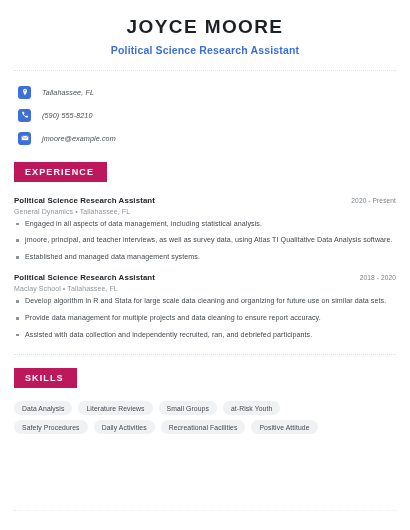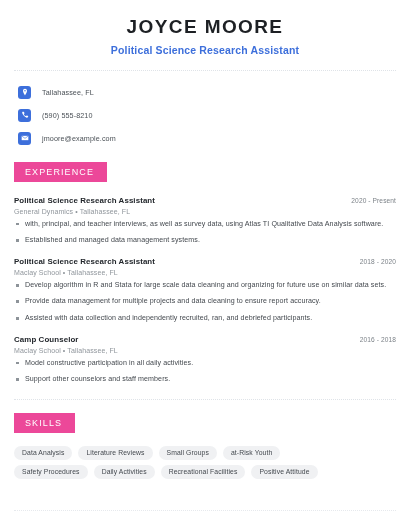--- a/index.html
+++ b/index.html
@@ -51,20 +51,21 @@
 
   
   .contact {
     margin-top: 11px;
   }
   .contact-row {
     display: flex;
     align-items: center;
     height: 21px;
     margin-bottom: 2px;
+    font-style: italic;
   }
   .c-icon {
     width: 13px;
     height: 13px;
     border-radius: 3px;
     background: #3d6fdb;
     display: flex;
     align-items: center;
     justify-content: center;
     flex: 0 0 auto;
@@ -75,24 +76,24 @@
     margin-left: 11px;
     font-size: 7.2px;
     color: #4a5056;
     letter-spacing: 0.1px;
   }
 
   
   .section { margin-top: 12px; }
   .badge {
     display: inline-block;
-    background: #ec4899;
+    background: #be185d;
     color: #ffffff;
     font-size: 9px;
-    font-weight: normal;
+    font-weight: bold;
     letter-spacing: 1.1px;
     padding: 5px 13px 5px 11px;
   }
 
   
   .entry { margin-top: 11px; }
   .entry:first-of-type { margin-top: 14px; }
   .entry-head {
     display: flex;
     justify-content: space-between;
@@ -214,49 +215,39 @@
   <div class="section">
     <span class="badge">EXPERIENCE</span>
 
     <div class="entry">
       <div class="entry-head">
         <span class="entry-role">Political Science Research Assistant</span>
         <span class="entry-dates">2020 - Present</span>
       </div>
       <div class="entry-sub">General Dynamics • Tallahassee, FL</div>
       <ul class="bullets">
-        <li>with, principal, and teacher interviews, as well as survey data, using Atlas TI Qualitative Data Analysis software.</li>
+        <li>Engaged in all aspects of data management, including statistical analysis.</li>
+        <li>jmoore, principal, and teacher interviews, as well as survey data, using Atlas TI Qualitative Data Analysis software.</li>
         <li>Established and managed data management systems.</li>
       </ul>
     </div>
 
     <div class="entry">
       <div class="entry-head">
         <span class="entry-role">Political Science Research Assistant</span>
         <span class="entry-dates">2018 - 2020</span>
       </div>
       <div class="entry-sub">Maclay School • Tallahassee, FL</div>
       <ul class="bullets">
         <li>Develop algorithm in R and Stata for large scale data cleaning and organizing for future use on similar data sets.</li>
         <li>Provide data management for multiple projects and data cleaning to ensure report accuracy.</li>
         <li>Assisted with data collection and independently recruited, ran, and debriefed participants.</li>
       </ul>
     </div>
 
-    <div class="entry">
-      <div class="entry-head">
-        <span class="entry-role">Camp Counselor</span>
-        <span class="entry-dates">2016 - 2018</span>
-      </div>
-      <div class="entry-sub">Maclay School • Tallahassee, FL</div>
-      <ul class="bullets">
-        <li>Model constructive participation in all daily activities.</li>
-        <li>Support other counselors and staff members.</li>
-      </ul>
-    </div>
   </div>
 
   <hr class="divider">
 
   <div class="section">
     <span class="badge">SKILLS</span>
     <div class="skills-wrap">
       <span class="chip">Data Analysis</span>
       <span class="chip">Literature Reviews</span>
       <span class="chip">Small Groups</span>

